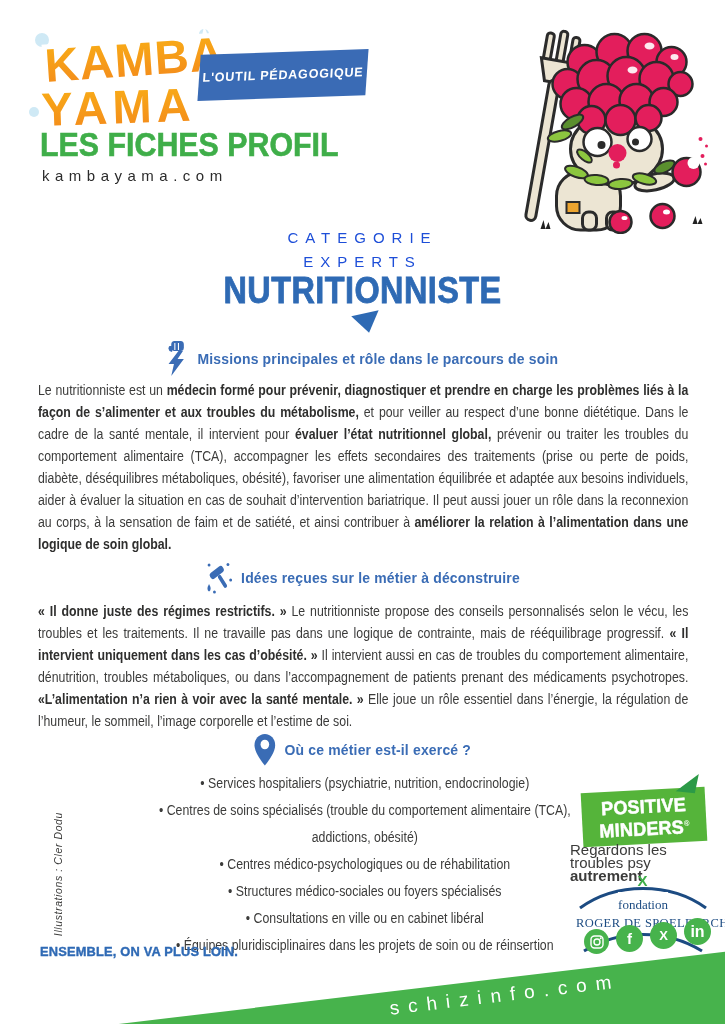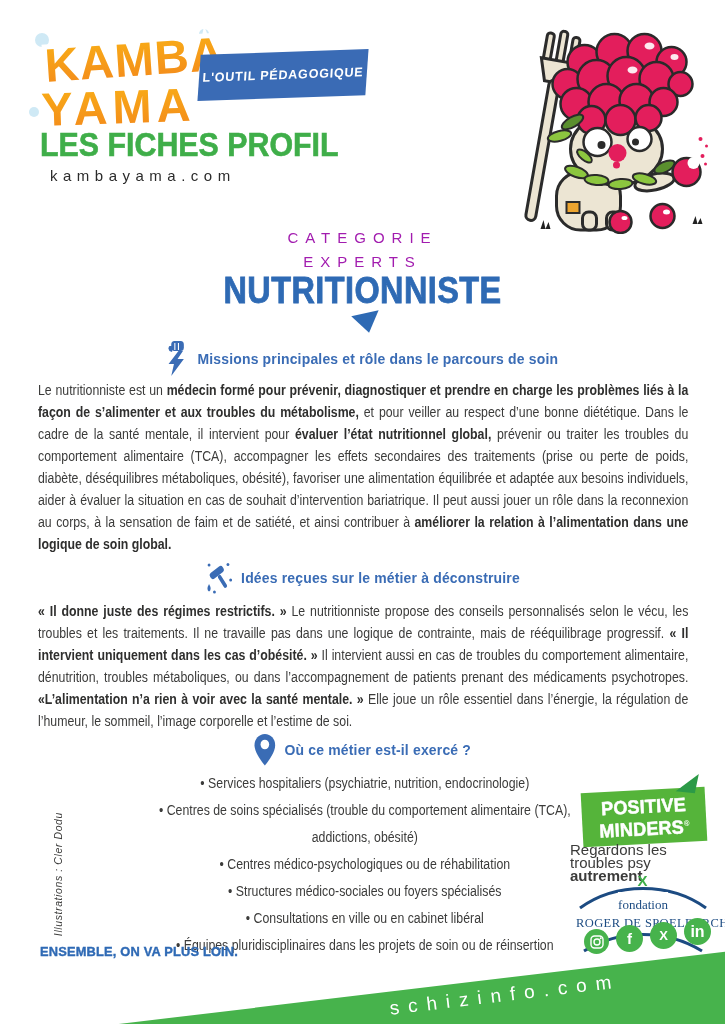--- a/index.html
+++ b/index.html
@@ -16,25 +16,25 @@
     display:flex;align-items:center;justify-content:center;
   }
   .badge span{color:#fff;font-size:12.5px;font-weight:600;letter-spacing:.8px;}
   .fiche-title{
     position:absolute;left:40px;top:126px;font-size:33px;font-weight:900;
     color:#3fae49;letter-spacing:0;transform:scaleX(.92);transform-origin:left top;
     -webkit-text-stroke:.6px #3fae49;white-space:nowrap;
   }
   .site{
     position:absolute;left:42px;top:167px;font-size:15px;letter-spacing:5.5px;
-    color:#2b2b2b;font-weight:500;margin-left:8px;
+    color:#2b2b2b;font-weight:500;
   }
   
   .cat{position:absolute;left:0;width:725px;text-align:center;
-       font-size:15px;letter-spacing:7px;color:#a21caf;font-weight:500;}
+       font-size:15px;letter-spacing:7px;color:#1d4ed8;font-weight:500;}
   .cat1{top:229px;} .cat2{top:253px;}
   .prof-title{
     position:absolute;left:0;top:270px;width:725px;text-align:center;
     font-size:36px;font-weight:900;color:#2e6ab4;letter-spacing:.5px;
     transform:scaleX(.9);-webkit-text-stroke:.8px #2e6ab4;white-space:nowrap;
   }
   .tri{
     position:absolute;left:353px;top:313px;width:0;height:0;
     border-left:14px solid transparent;border-right:14px solid transparent;
     border-top:20px solid #2e6ab4;transform:rotate(-12deg);

